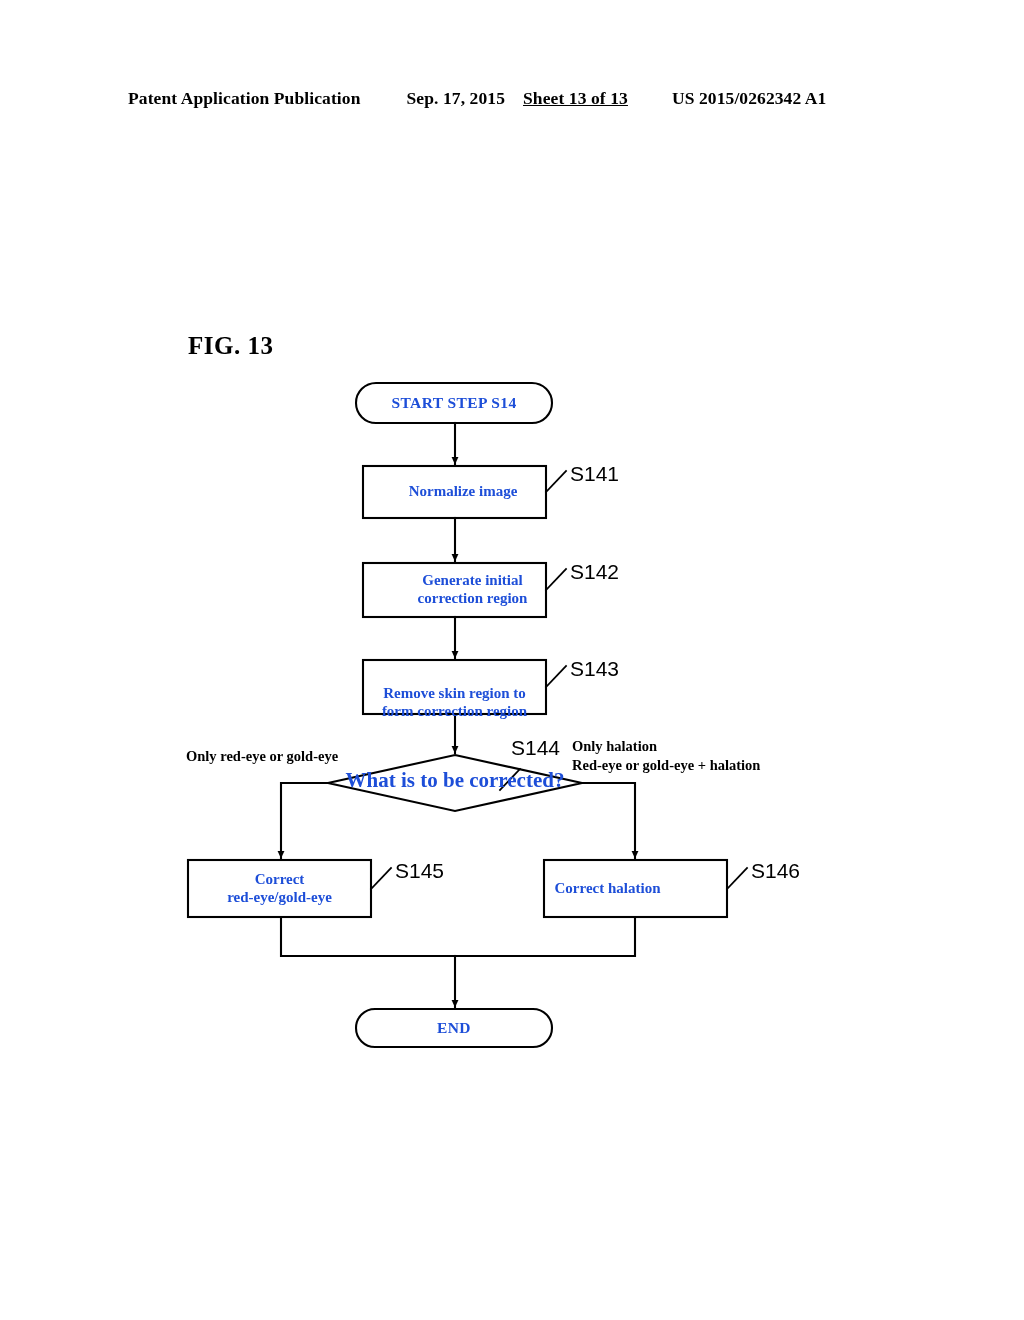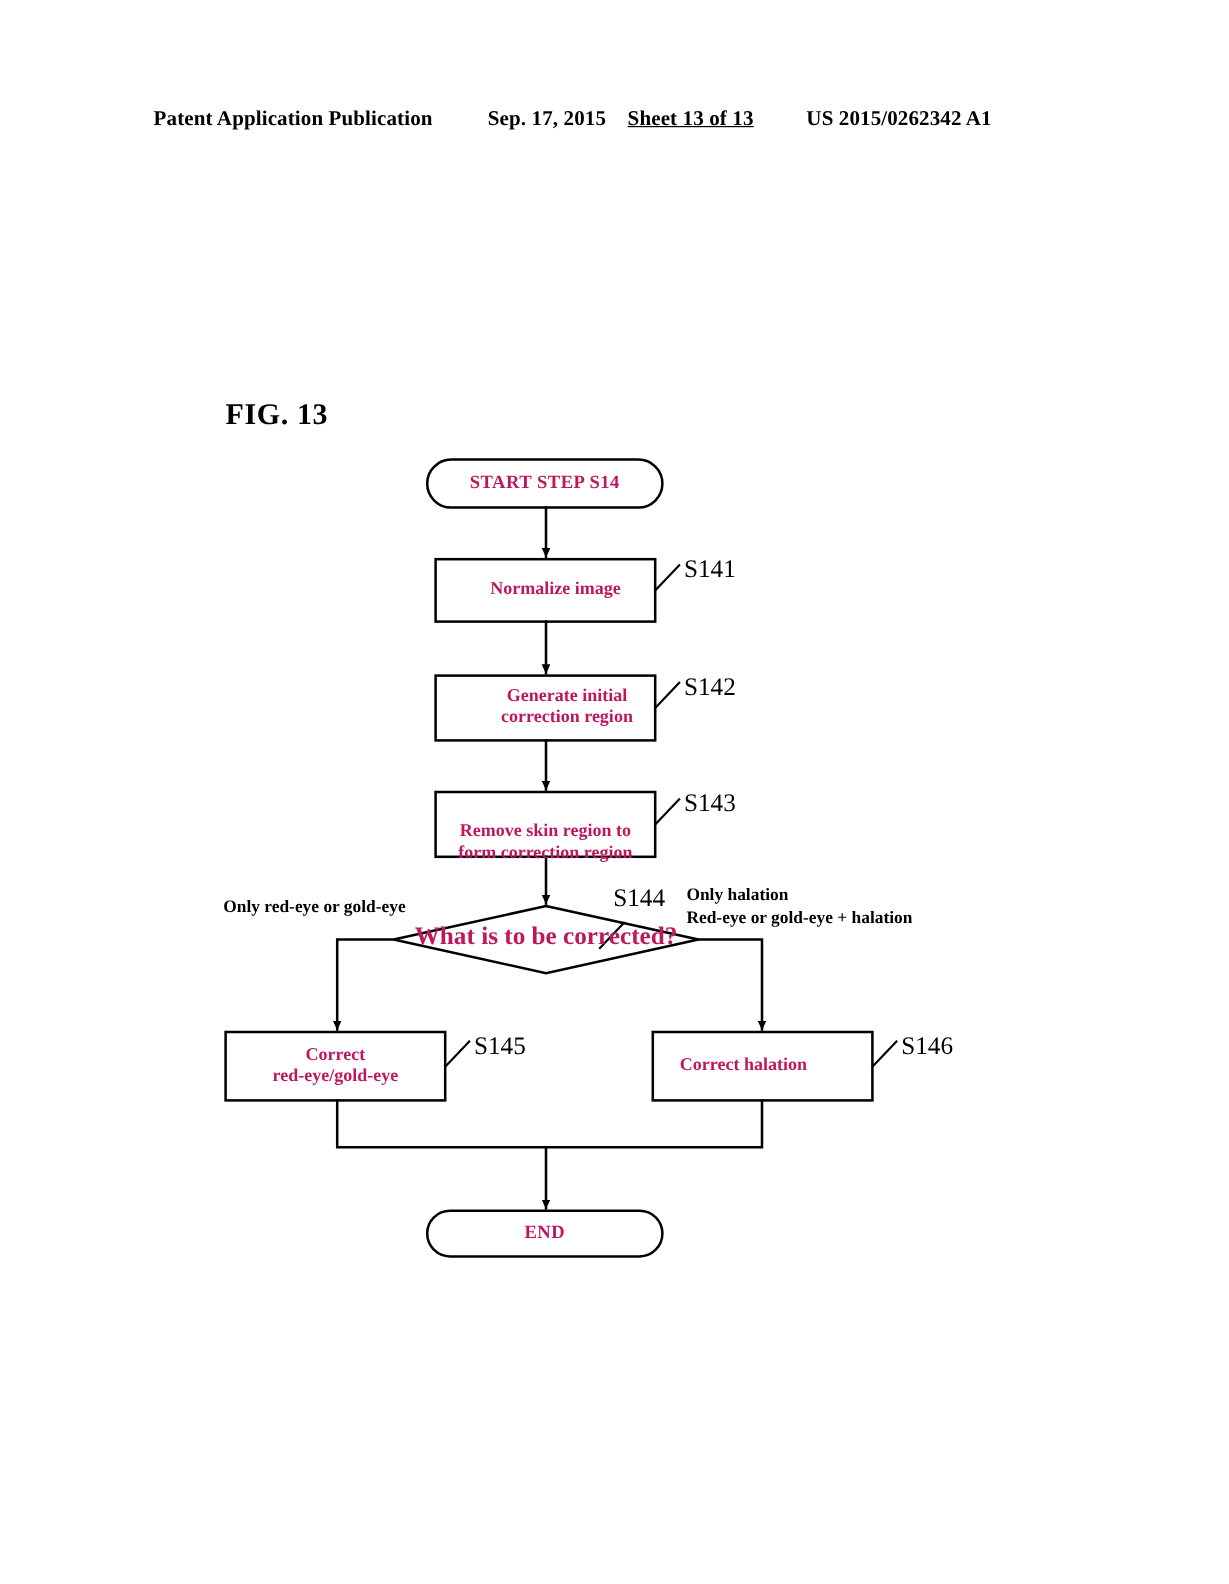--- a/index.html
+++ b/index.html
@@ -60,31 +60,31 @@
   
   .node-text {
     position: absolute;
     display: flex;
     align-items: center;
     justify-content: center;
     text-align: center;
     font-family: "Liberation Serif", serif;
     font-weight: bold;
     line-height: 1.18;
-    color: #be185d;
+    color: #1d4ed8;
     pointer-events: none;
   }
 
   .term-text { font-size: 15.5px; letter-spacing: 0.4px; }
   .proc-text { font-size: 15px; }
   .dec-text  { font-size: 21px; }
 
   .step-tag {
     position: absolute;
-    font-family: Liberation Serif, serif;
+    font-family: Liberation Sans, sans-serif;
     font-weight: 400;
     font-size: 21px;
     color: #000;
     white-space: nowrap;
   }
 
   .branch-label {
     position: absolute;
     font-family: "Liberation Serif", serif;
     font-weight: bold;
@@ -169,21 +169,21 @@
   <span>form correction region</span>
 </div>
 
 <div class="node-text dec-text" style="left:328px; top:767px; width:254px; height:26px;">What is to be corrected?</div>
 
 <div class="node-text proc-text" style="left:188px; top:860px; width:183px; height:57px; flex-direction:column;">
   <span>Correct</span>
   <span>red-eye/gold-eye</span>
 </div>
 
-<div class="node-text proc-text" style="left:528px; top:860px; width:183px; height:57px;">Correct halation</div>
+<div class="node-text proc-text" style="left:516px; top:860px; width:183px; height:57px;">Correct halation</div>
 
 <div class="node-text term-text" style="left:356px; top:1009px; width:196px; height:38px;border-radius:11px;">END</div>
 
 <div class="step-tag" style="left:570px; top:462px;">S141</div>
 <div class="step-tag" style="left:570px; top:560px;">S142</div>
 <div class="step-tag" style="left:570px; top:657px;">S143</div>
 <div class="step-tag" style="left:511px; top:736px;">S144</div>
 <div class="step-tag" style="left:395px; top:859px;">S145</div>
 <div class="step-tag" style="left:751px; top:859px;">S146</div>
 

